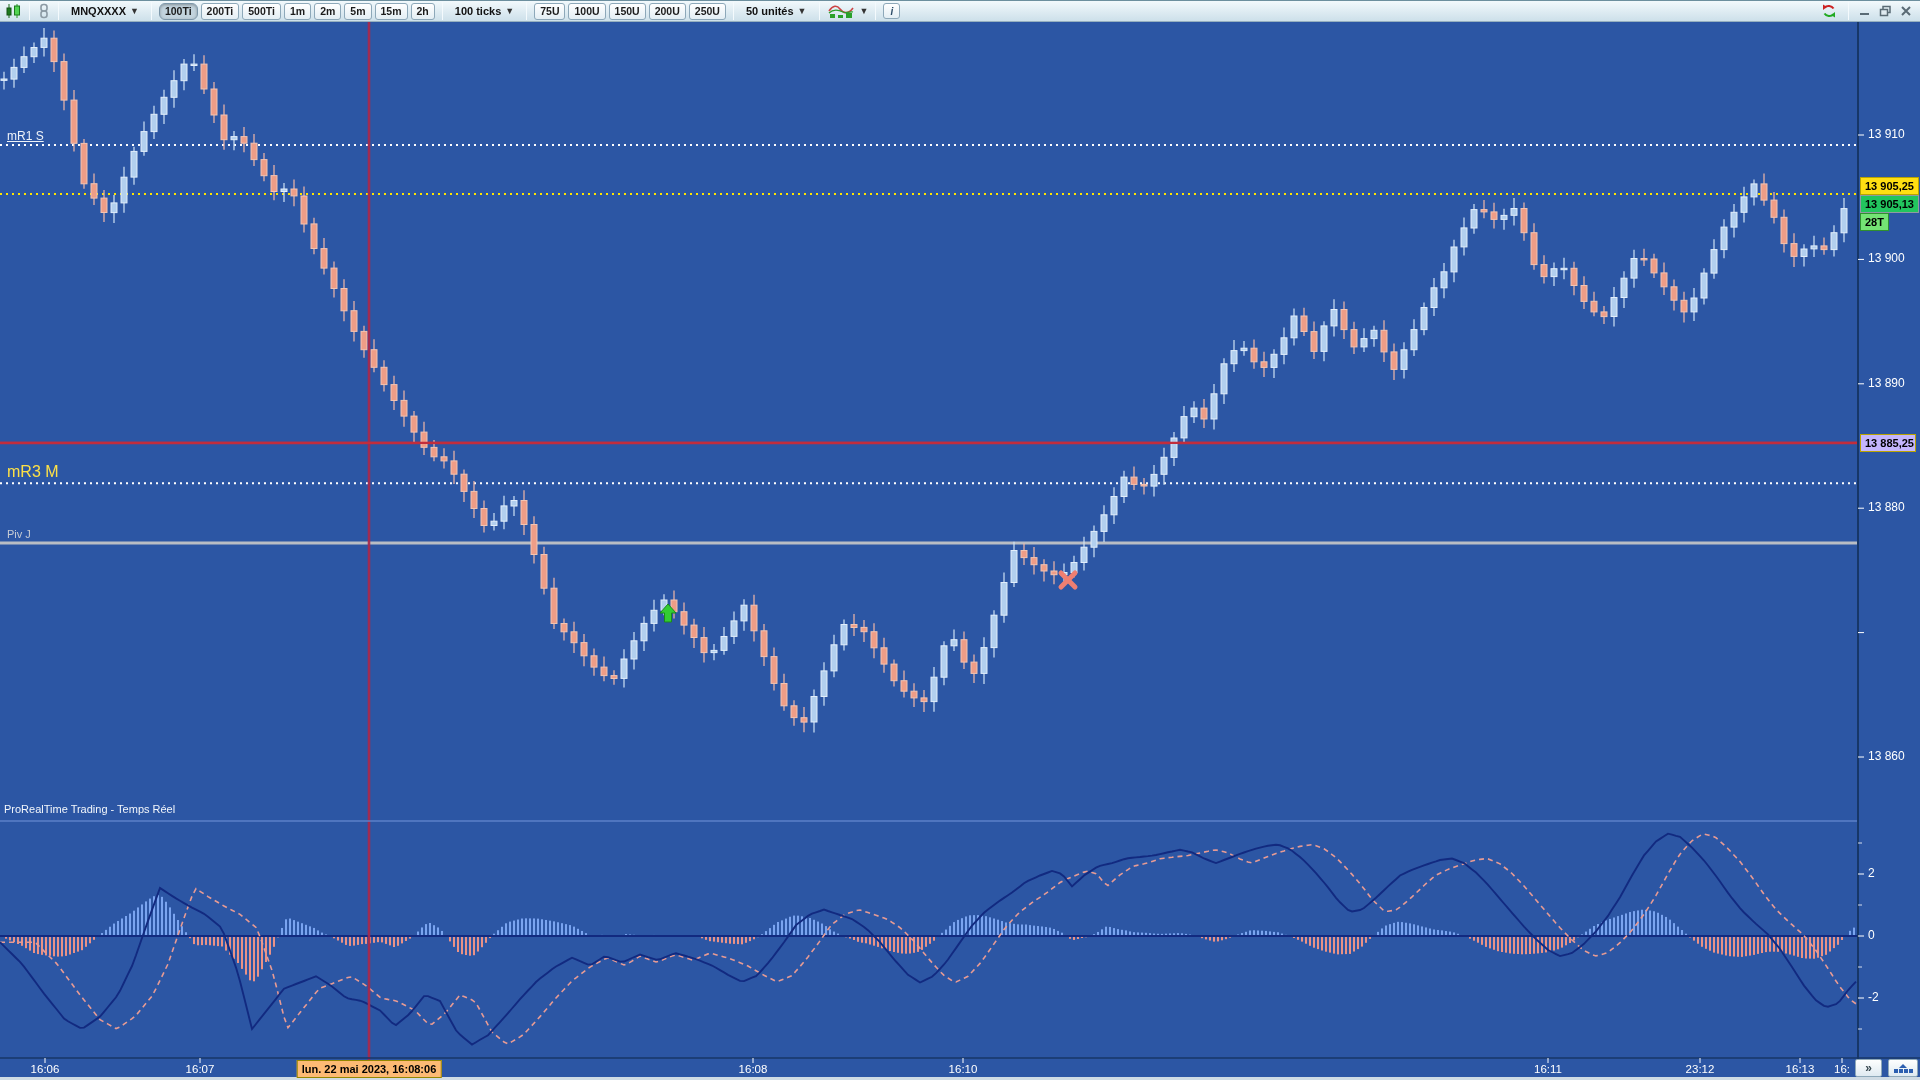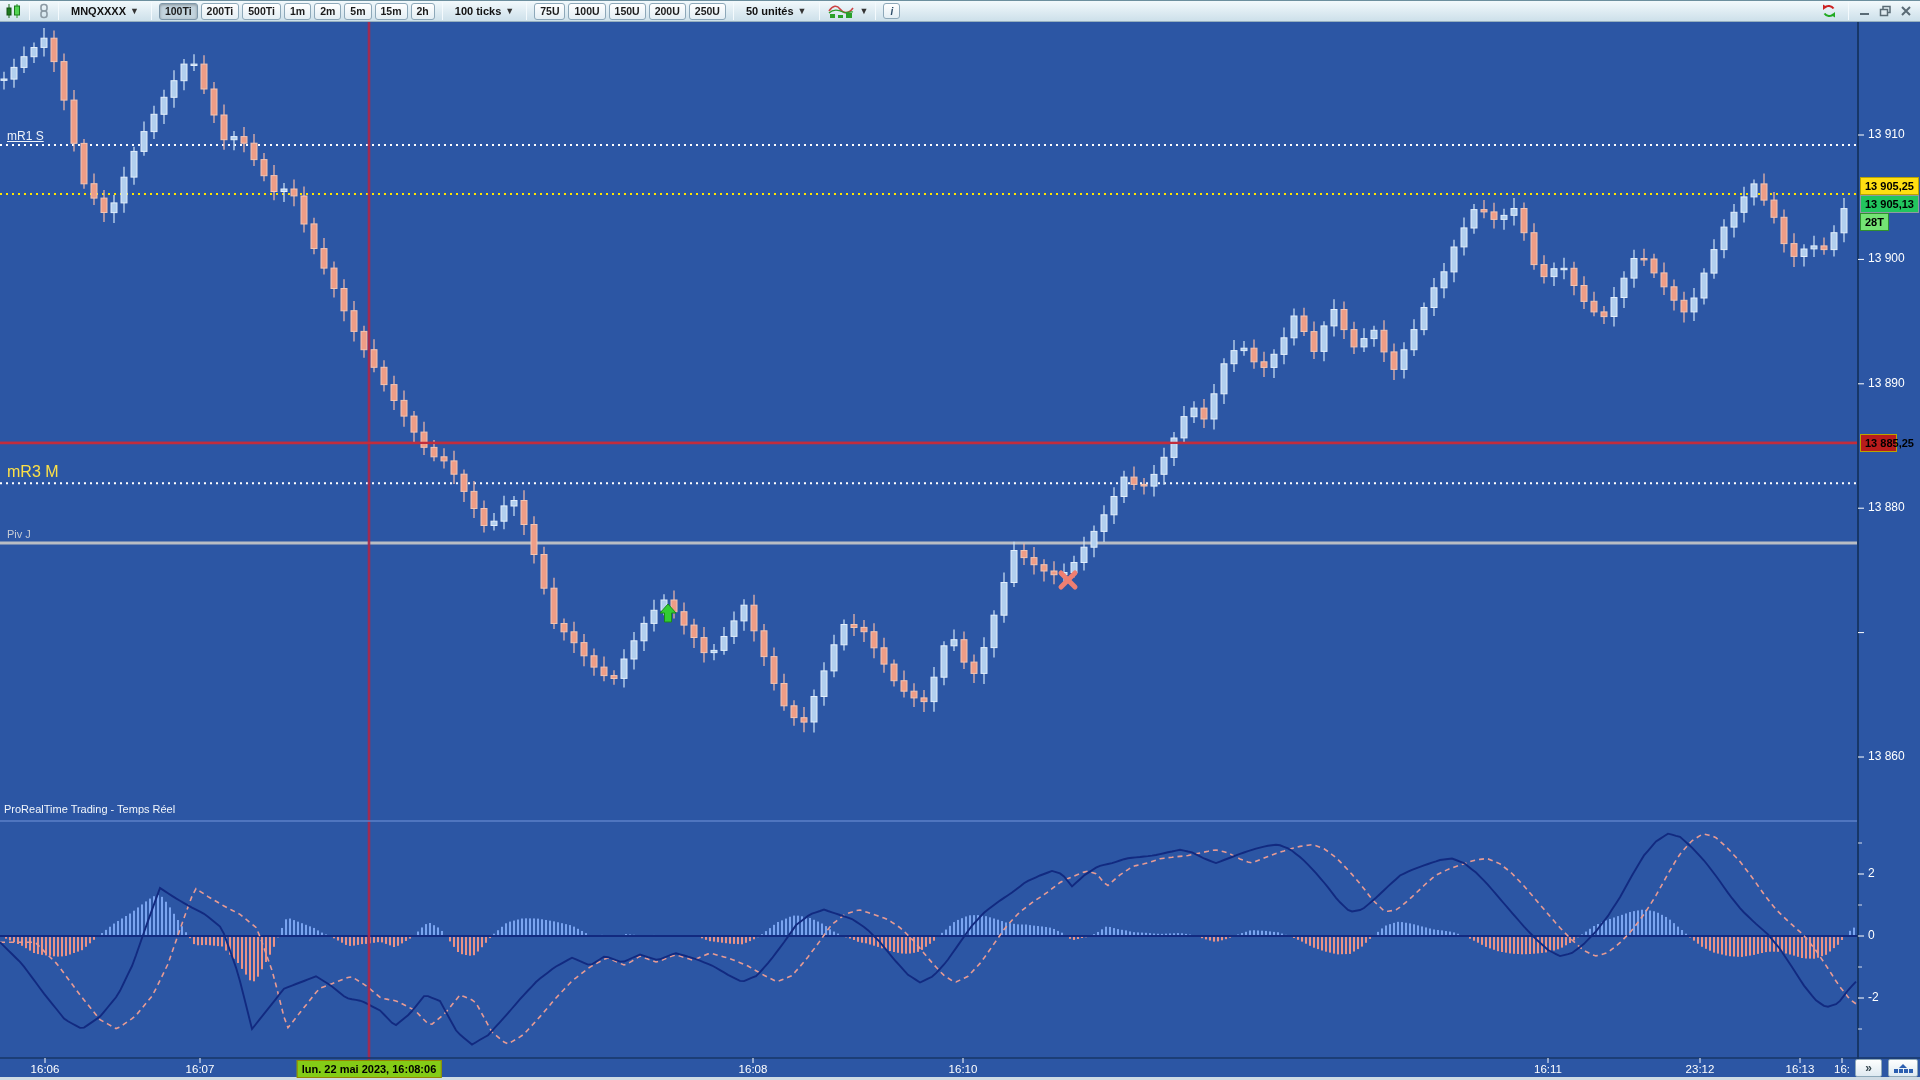--- a/index.html
+++ b/index.html
@@ -11,41 +11,41 @@
   
   #toolbar { position:absolute; left:0; top:0; width:1920px; height:22px; z-index:6;
              display:flex; align-items:center; gap:5px; padding:0 4px;
              background:linear-gradient(#f2f9fc,#cde0ea);
              border-top:1px solid #6c8f9e; border-bottom:1px solid #96b0bf; }
   .tb-sep { width:1px; height:18px; background:#b3c8d4; border-right:1px solid #f4fafd; margin:0 2px; }
   .tb-btn { height:17px; padding:0 5px; display:flex; align-items:center;
             font-size:10.5px; font-weight:700; color:#1c1c1c;
             background:linear-gradient(#ffffff,#e3eef4); border:1px solid #8da8b9; border-radius:3px;
             cursor:pointer; white-space:nowrap; }
-  .tb-btn.active { background:#c2d3dd; box-shadow:inset 0 1px 3px rgba(0,0,0,.3); border-color:#7d97a9; }
+  .tb-btn.active { background:#c2d3dd; box-shadow:inset 0 1px 3px rgba(0,0,0,.3); border-color:#7d97a9;border-radius:6px; }
   .tb-dd { height:18px; display:flex; align-items:center; gap:4px; padding:0 5px;
            font-size:11px; font-weight:700; color:#111; cursor:pointer; }
   .caret { font-size:9px; color:#333; line-height:1; }
   .icon-box { display:flex; align-items:center; justify-content:center; height:18px; cursor:pointer; }
   #info-btn { width:17px; height:16px; border:1px solid #8da8b9; border-radius:3px;
               background:linear-gradient(#fff,#e3eef4); font-size:10px; font-weight:700; color:#2a4a66;
               display:flex; align-items:center; justify-content:center; font-style:italic; }
   #win-controls { margin-left:auto; display:flex; align-items:center; gap:8px; padding-right:4px; }
 
   
   .lbl { position:absolute; z-index:3; color:#fff; white-space:nowrap; }
   .axis-lbl { font-size:12px; }
   .time-lbl { font-size:11.5px; transform:translateX(-50%); }
   .badge { position:absolute; z-index:4; font-size:11px; font-weight:700; color:#000;
            padding:0 4px; line-height:16px; border:1px solid; white-space:nowrap; }
   #badge-yellow-level  { left:1860px; top:177px; width:59px; background:#ffdf12; border-color:#b9a400; }
   #badge-last-price    { left:1860px; top:195px; width:59px; background:#22c55e; border-color:#8f9aa2; }
   #badge-tick-count    { left:1860px; top:213px; background:#74e374; border-color:#2f8f2f; }
-  #badge-cross-price   { left:1860px; top:434px; width:37px; background:#b91c1c; border-color:#b9a400; }
-  #badge-date { left:369px; top:1060px; transform:translateX(-50%); background:#84cc16; border-color:#958700; z-index:5; }
+  #badge-cross-price   { left:1860px; top:434px; width:56px; background:#c4b5fd; border-color:#b9a400; }
+  #badge-date { left:369px; top:1060px; transform:translateX(-50%); background:#fdba74; border-color:#958700; z-index:5; }
   #watermark { left:4px; top:803px; font-size:11px; color:#f2f6fb; }
   #more-btn { position:absolute; left:1855px; top:1059px; width:27px; height:18px; z-index:5;
               background:linear-gradient(#fdfefe,#dfeaf1); border:1px solid #8da8b9; border-radius:2px;
               font-size:12px; font-weight:700; color:#37474f; display:flex; align-items:center; justify-content:center; cursor:pointer; }
   #corner-widget { position:absolute; left:1888px; top:1059px; width:30px; height:18px; z-index:5;
               background:linear-gradient(#fdfefe,#dfeaf1); border:1px solid #8da8b9; border-radius:2px;
               display:flex; flex-direction:column; align-items:center; justify-content:center; gap:1px; cursor:pointer; }
   #corner-widget .tri { width:0; height:0; border-left:4px solid transparent; border-right:4px solid transparent; border-bottom:4px solid #2c5fb0; }
   #corner-widget .dots { display:flex; gap:1px; }
   #corner-widget .dots i { width:4px; height:4px; background:#2c5fb0; display:block; }

